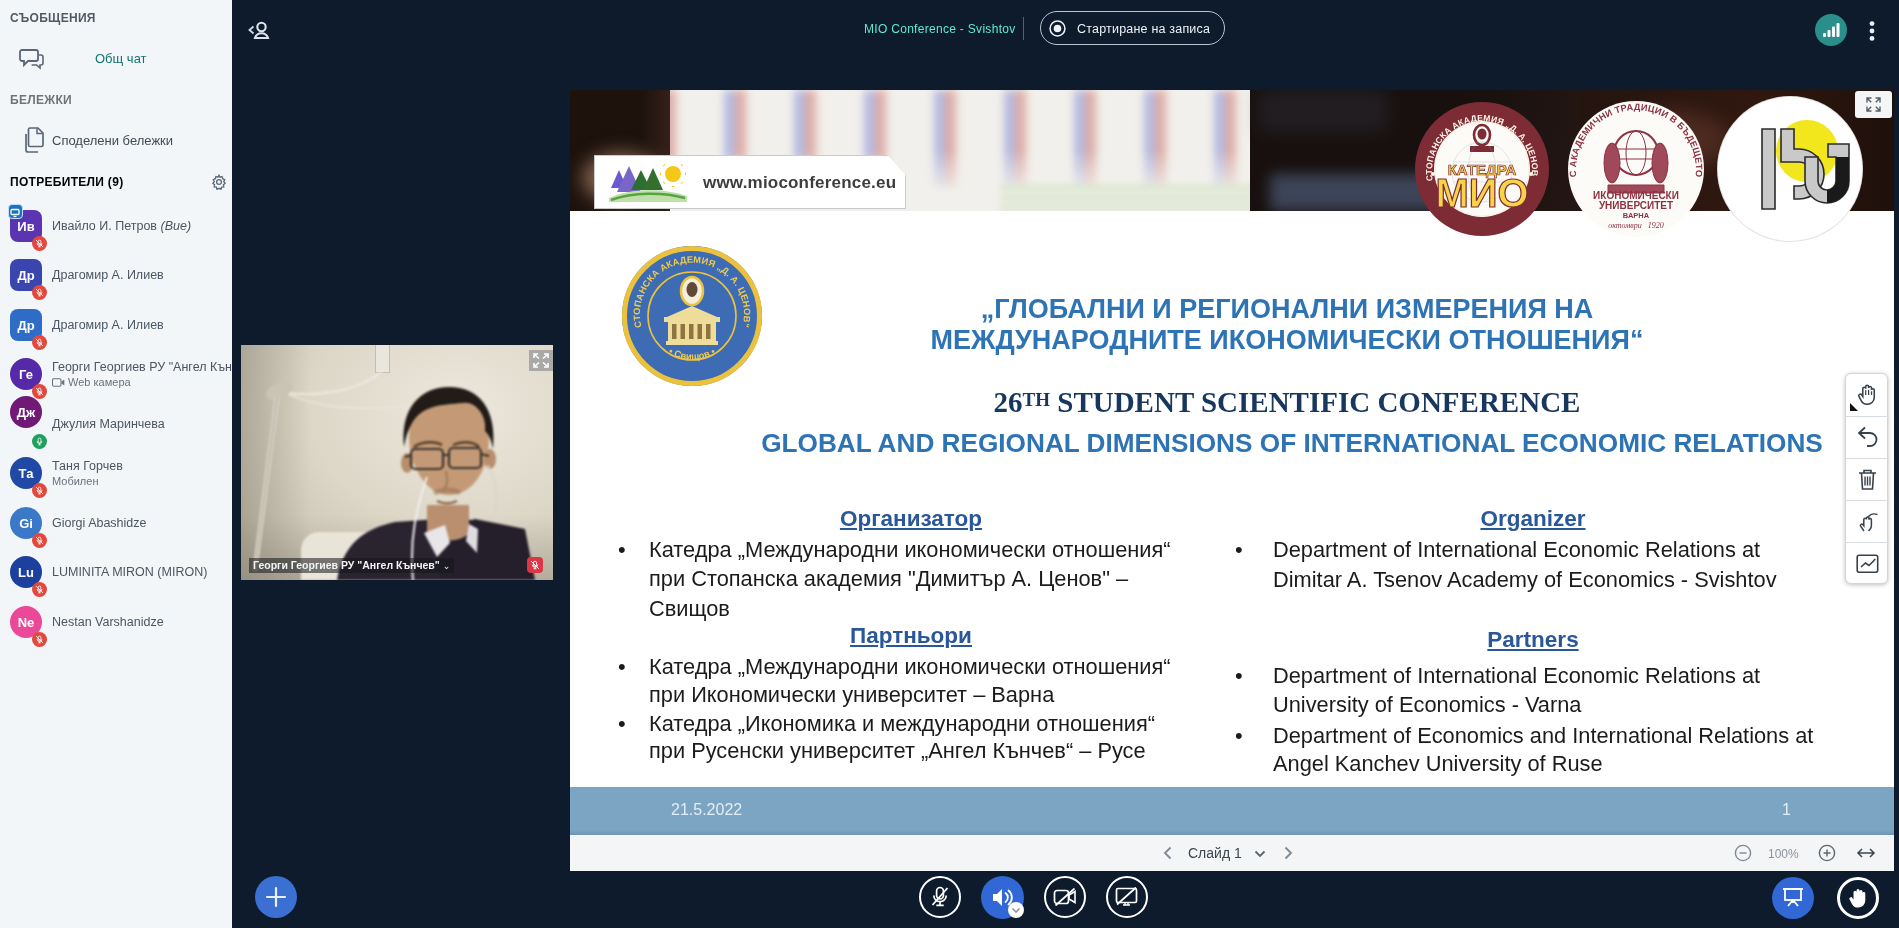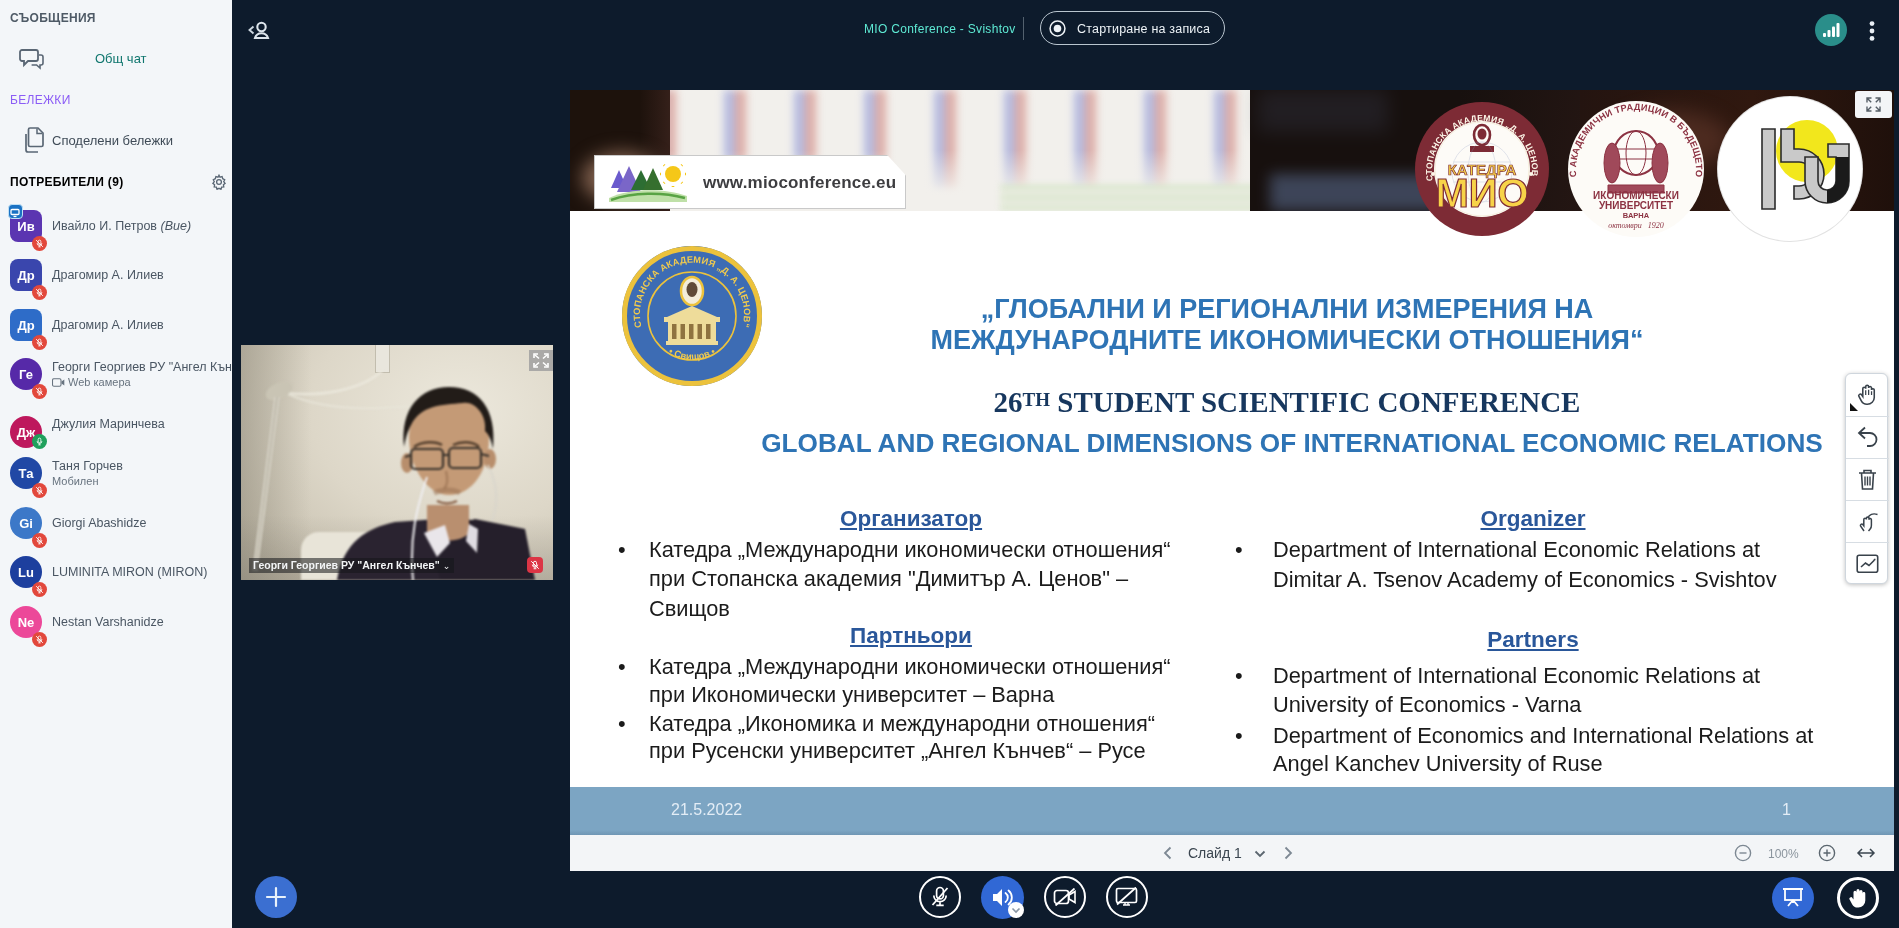--- a/index.html
+++ b/index.html
@@ -27,21 +27,21 @@
   <div class="abs" style="left:10px;top:11px;font-size:12px;font-weight:bold;color:#4e5a66;letter-spacing:.3px;">СЪОБЩЕНИЯ</div>
 
   <div class="abs" style="left:18px;top:44px;width:28px;height:28px;">
     <svg width="28" height="28" viewBox="0 0 28 28">
       <path d="M4 6 h14 a2 2 0 0 1 2 2 v7 a2 2 0 0 1 -2 2 h-8 l-4 4 v-4 h-2 a2 2 0 0 1 -2 -2 v-7 a2 2 0 0 1 2 -2 z" fill="none" stroke="#5a6775" stroke-width="1.8"></path>
       <path d="M21 11 h2 a2 2 0 0 1 2 2 v6 a2 2 0 0 1 -2 2 h-1 v3 l-3.4 -3 h-5" fill="none" stroke="#5a6775" stroke-width="1.6"></path>
     </svg>
   </div>
   <div class="abs" style="left:52px;top:51px;font-size:13px;color:#0f766e;margin-left:43px;">Общ чат</div>
 
-  <div class="abs" style="left:10px;top:93px;font-size:12px;font-weight:normal;color:#8b5cf6;letter-spacing:.3px;">БЕЛЕЖКИ</div>
+  <div class="abs" style="left:10px;top:93px;font-size:12px;font-weight:bold;color:#737373;letter-spacing:.3px;">БЕЛЕЖКИ</div>
 
   <div class="abs" style="left:21px;top:126px;width:26px;height:30px;">
     <svg width="26" height="30" viewBox="0 0 26 30">
       <path d="M9 2 h8 l5 5 v12 a1.5 1.5 0 0 1 -1.5 1.5 h-11.5 a1.5 1.5 0 0 1 -1.5 -1.5 v-15.5 a1.5 1.5 0 0 1 1.5 -1.5 z" fill="#f3f6f9" stroke="#5a6775" stroke-width="1.7"></path>
       <path d="M5 8 v16 a2 2 0 0 0 2 2 h10" fill="none" stroke="#5a6775" stroke-width="1.7"></path>
       <path d="M16 2.5 v5 h5" fill="none" stroke="#5a6775" stroke-width="1.5"></path>
     </svg>
   </div>
   <div class="abs" style="left:52px;top:133px;font-size:13px;color:#3f4b57;">Споделени бележки</div>
 
@@ -92,21 +92,21 @@
           <path d="M6 1.5 a1.8 1.8 0 0 1 1.8 1.8 v2.4 a1.8 1.8 0 0 1 -3.6 0 v-2.4 a1.8 1.8 0 0 1 1.8 -1.8 z M2.8 5.5 a3.2 3.2 0 0 0 6.4 0 M6 8.8 v1.6 M4.3 10.5 h3.4" stroke="#fff" stroke-width="1.1" fill="none"></path>
           <path d="M1.5 1.5 L10.5 10.5" stroke="#fff" stroke-width="1.2"></path>
         </svg>
       </div>
     <div class="abs uname" style="top:360px;">Георги Георгиев РУ "Ангел Кънч...</div>
     <div class="abs usub" style="top:376px;"><svg style="vertical-align:-1px" width="13" height="9" viewBox="0 0 13 9">
           <rect x="0.5" y="0.8" width="8.5" height="7.4" rx="1.4" fill="none" stroke="#67737f" stroke-width="1.1"></rect>
           <path d="M9.5 3.4 L12.3 1.6 v5.8 L9.5 5.6 z" fill="#67737f"></path>
         </svg> Web камера</div>
 
-    <div class="abs av ci" style="top:416px;background:#be185d;">Дж</div>
+    <div class="abs av ci" style="top:396px;background:#701a75;">Дж</div>
     <div class="abs badge grn" style="top:434px;">
         <svg width="9" height="9" viewBox="0 0 12 12">
           <path d="M6 1.5 a1.8 1.8 0 0 1 1.8 1.8 v2.4 a1.8 1.8 0 0 1 -3.6 0 v-2.4 a1.8 1.8 0 0 1 1.8 -1.8 z M2.8 5.5 a3.2 3.2 0 0 0 6.4 0 M6 8.8 v1.6 M4.3 10.5 h3.4" stroke="#fff" stroke-width="1.1" fill="none"></path>
         </svg>
       </div>
     <div class="abs uname" style="top:417px;">Джулия Маринчева</div>
 
     <div class="abs av ci" style="top:457px;background:#2148a5;">Та</div>
     <div class="abs badge red" style="top:483px;">
         <svg width="9" height="9" viewBox="0 0 12 12">

